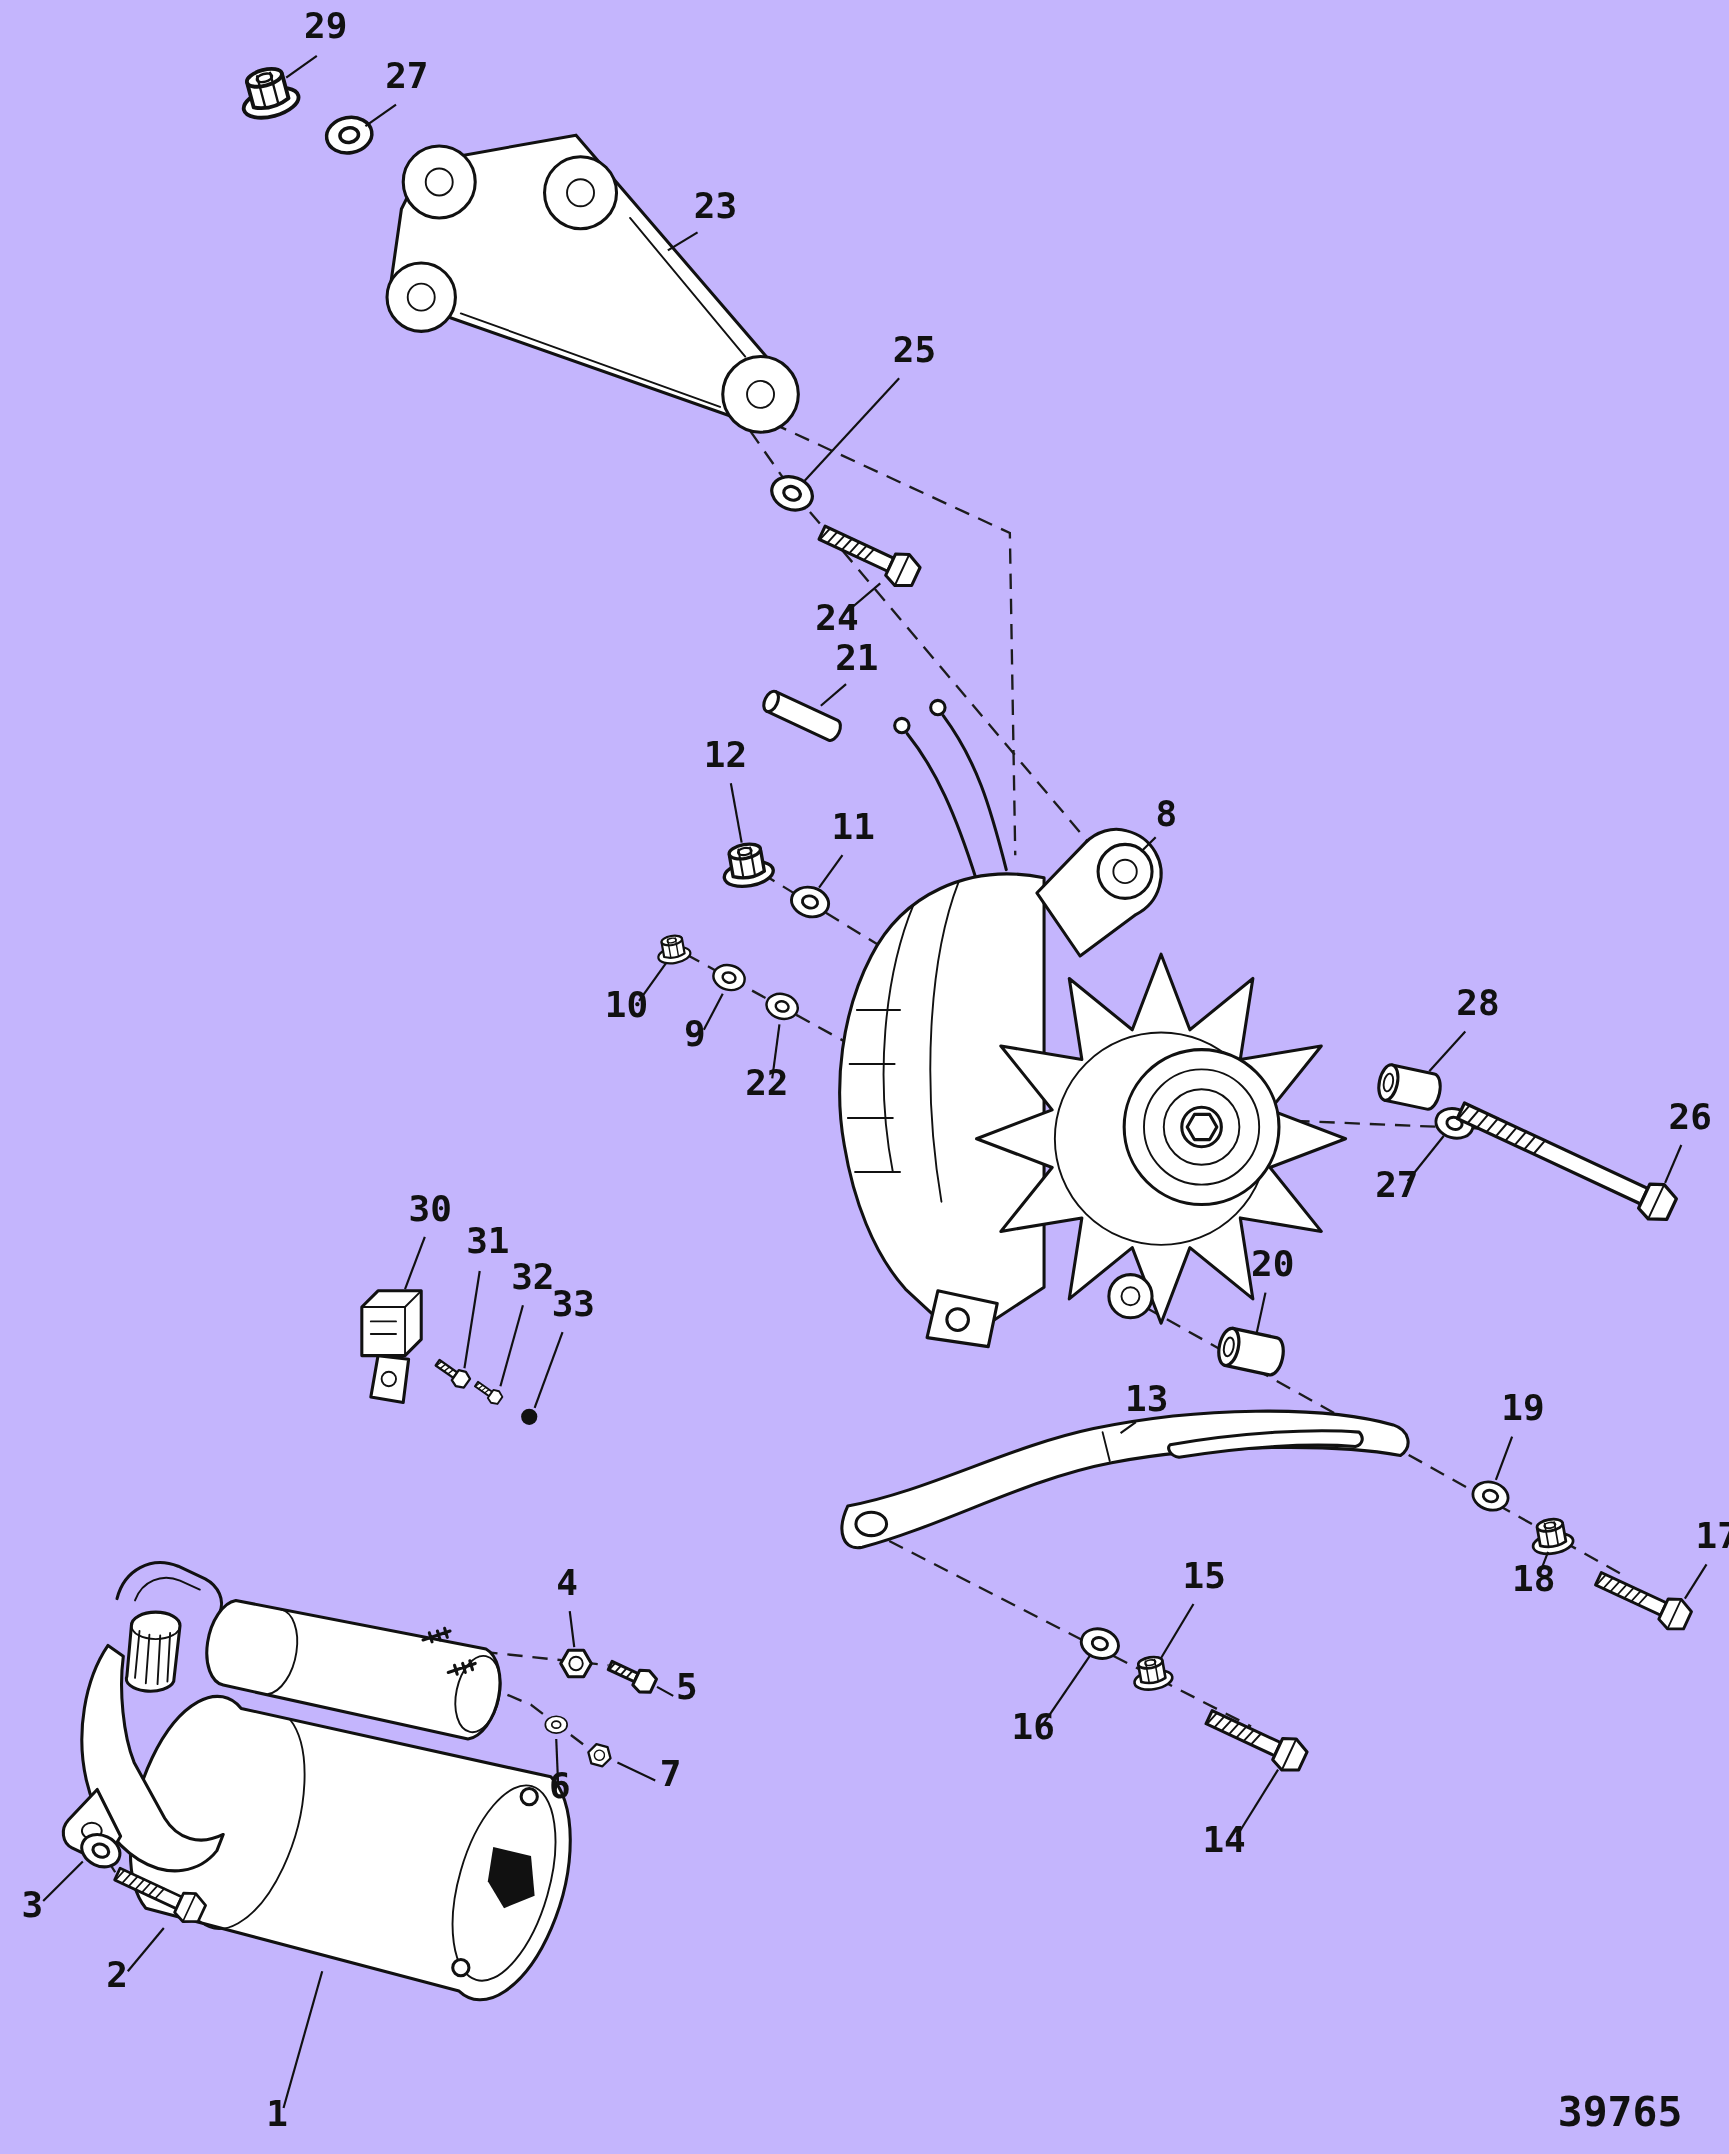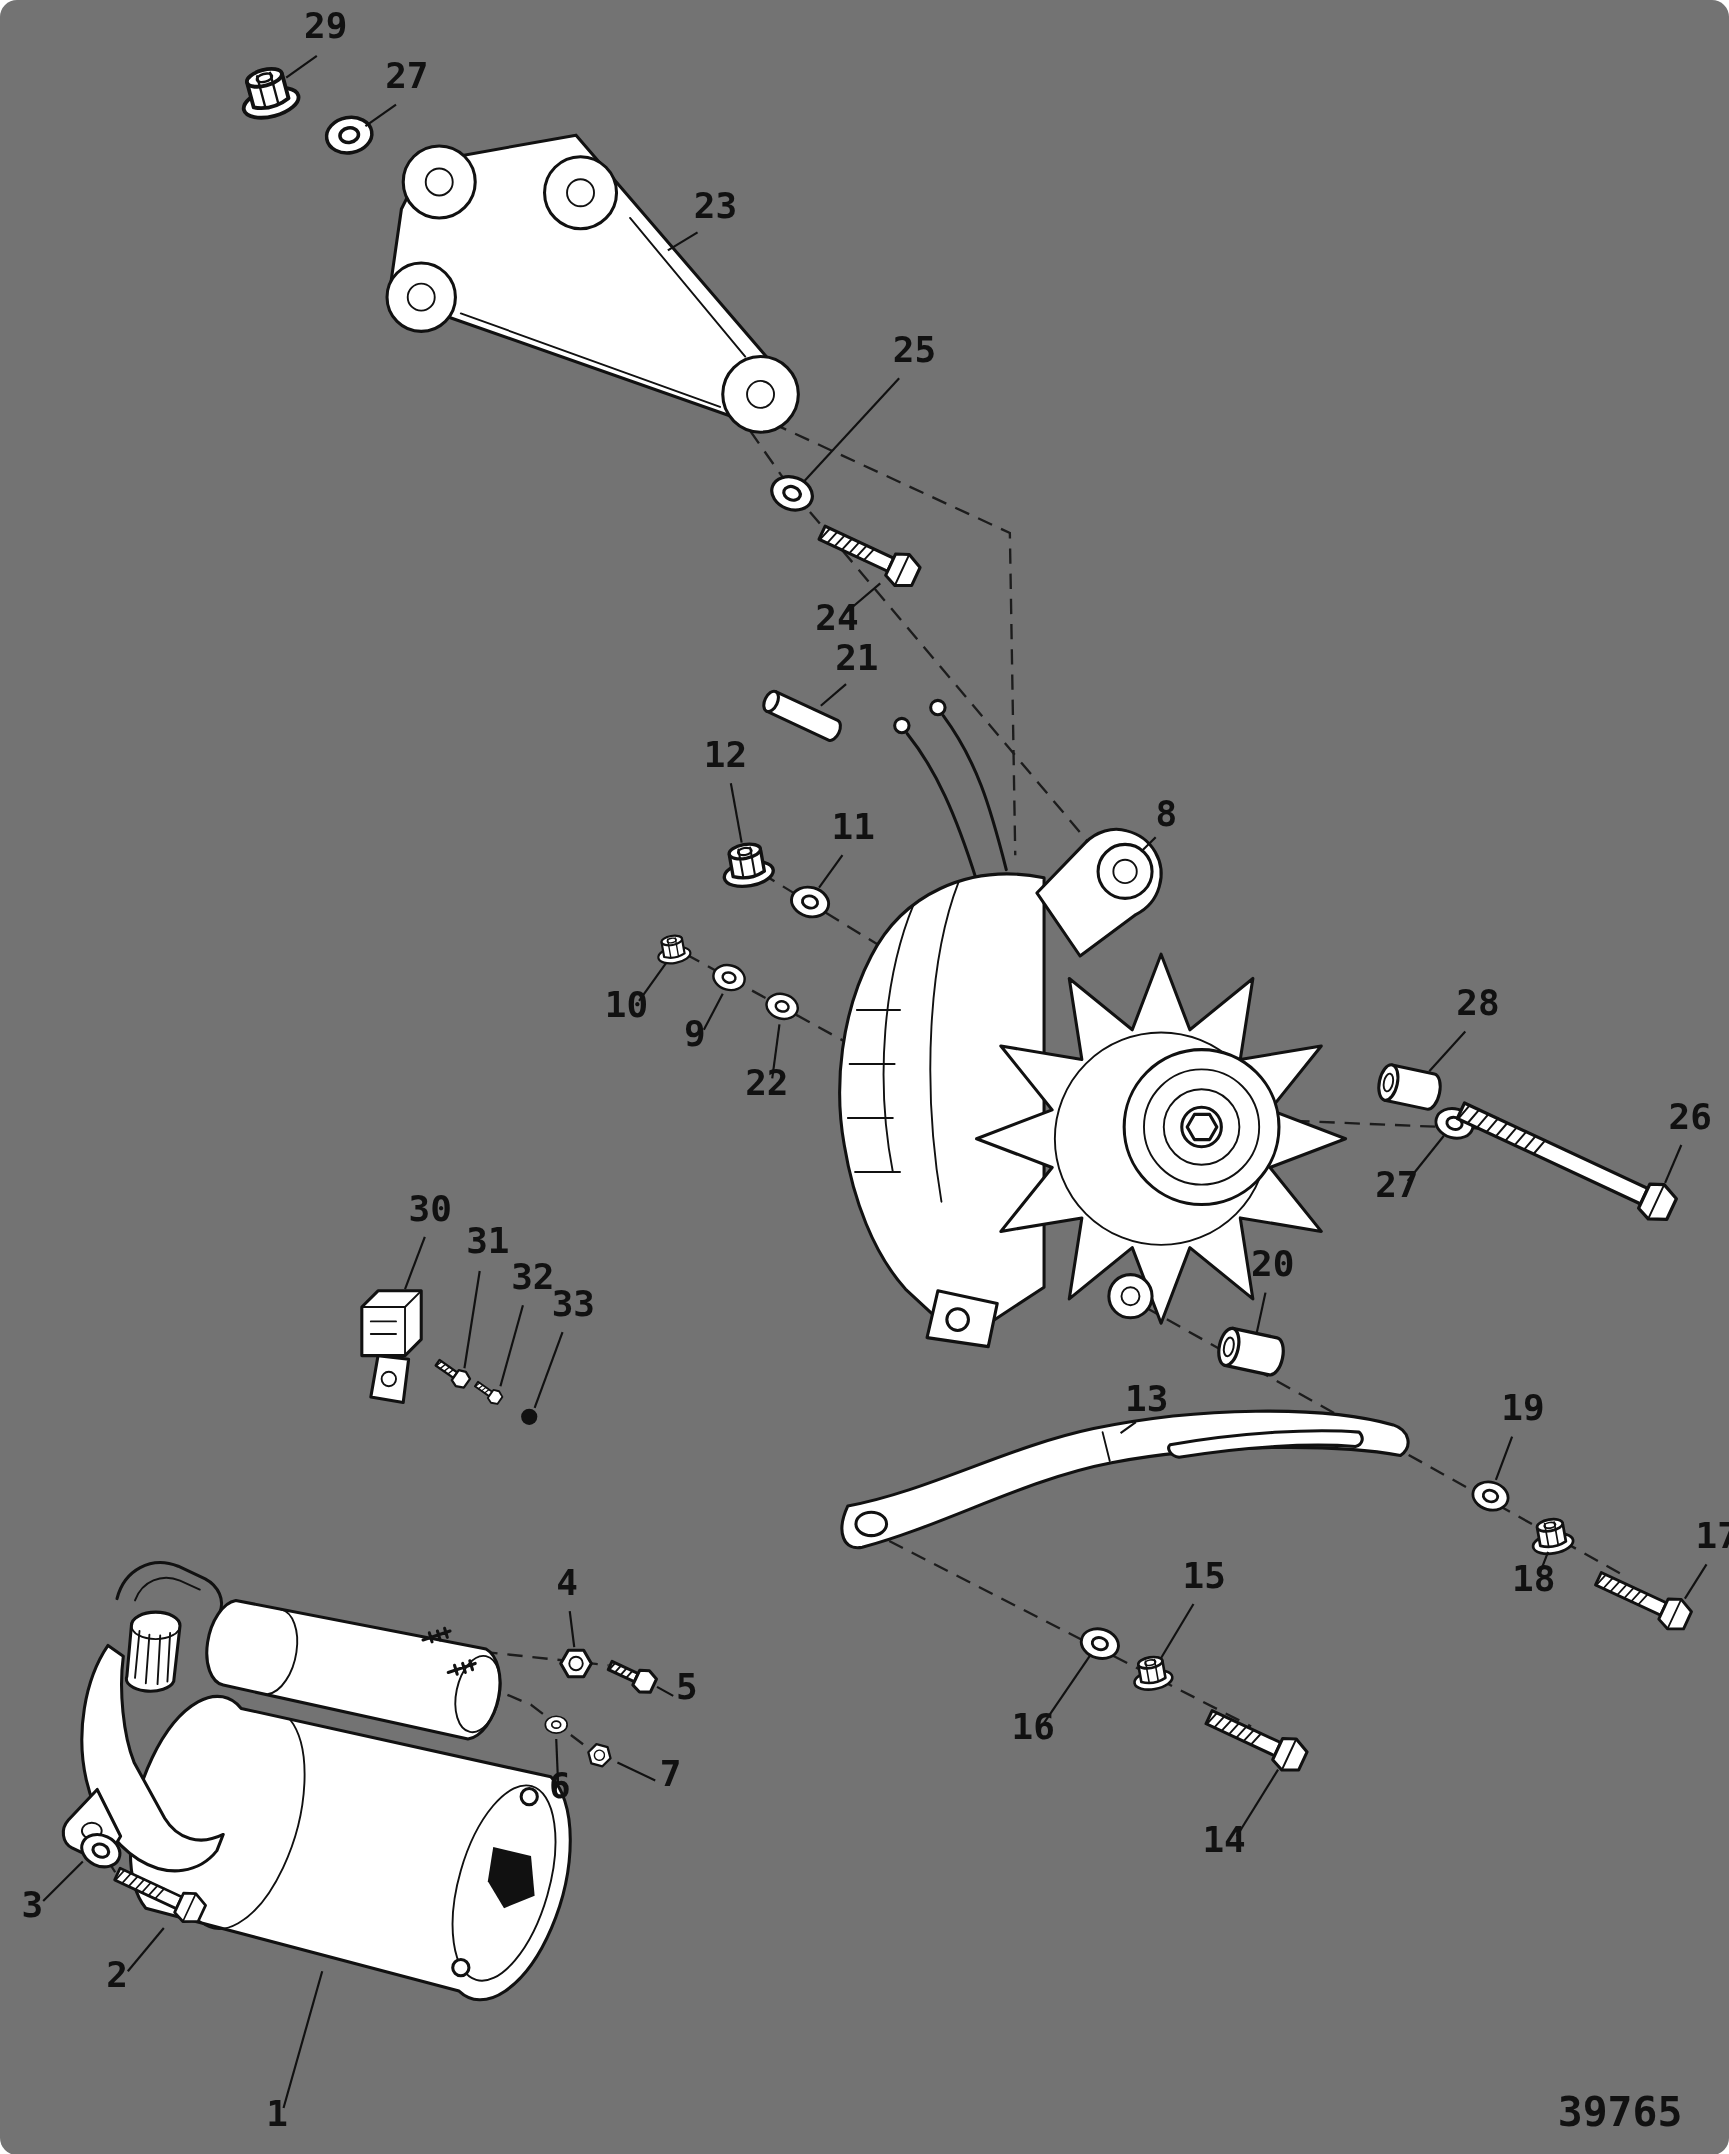--- a/index.html
+++ b/index.html
@@ -1,16 +1,16 @@
 <!DOCTYPE html>
 <html style="font-size:14.4px"><head>
 <meta charset="utf-8">
 <style>
   html,body{margin:0;padding:0;background:#ffffff;}
-  .page{position:relative;width:1729px;height:2155px;background:#737373;overflow:hidden;border-radius:17px;}
+  .page{position:relative;width:1729px;height:2155px;background:#c4b5fd;overflow:hidden;}
   svg{display:block;}
   .callout-num{font:700 40px "DejaVu Sans Mono", monospace;fill:#111;text-anchor:middle;}
   .drawing-num{font:700 46px "DejaVu Sans Mono", monospace;fill:#111;text-anchor:middle;}
   .leader{stroke:#111;stroke-width:2.4;}
   .dash{stroke:#1c1c1c;stroke-width:2.6;fill:none;stroke-dasharray:17 11;}
   .ln{stroke:#111;fill:none;stroke-width:3.4;stroke-linecap:round;stroke-linejoin:round;}
   .fw{fill:#ffffff;stroke:#111;stroke-width:3.4;stroke-linejoin:round;}
   .thin{stroke:#111;fill:none;stroke-width:2.1;stroke-linecap:round;}
 </style>
 </head>

